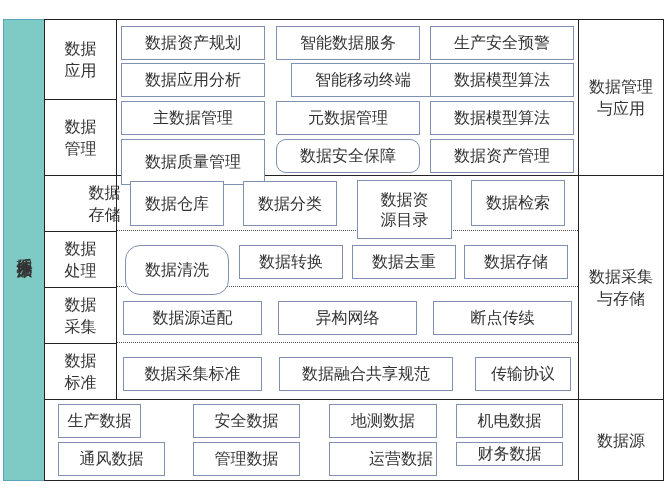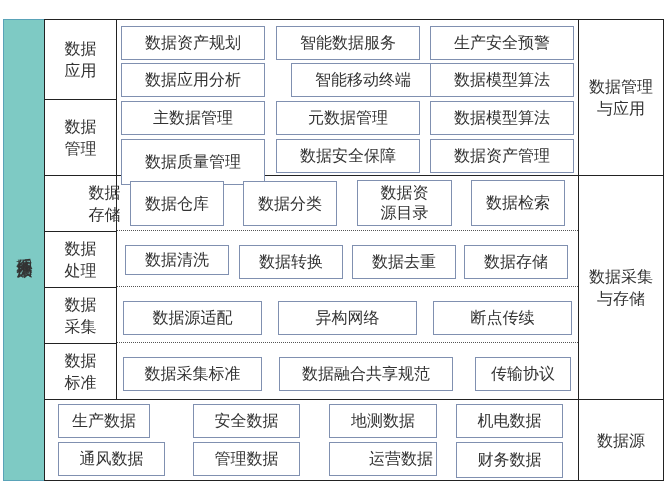--- a/index.html
+++ b/index.html
@@ -70,41 +70,41 @@
 <div class="abs box" style="left:276px;top:26px;width:144px;height:34px;">智能数据服务</div>
 <div class="abs box" style="left:430px;top:26px;width:144px;height:34px;">生产安全预警</div>
 <div class="abs box" style="left:121px;top:63px;width:144px;height:34px;">数据应用分析</div>
 <div class="abs box" style="left:276px;top:63px;width:144px;height:34px;margin-left:15px;">智能移动终端</div>
 <div class="abs box" style="left:430px;top:63px;width:144px;height:34px;">数据模型算法</div>
 
 <div class="abs box" style="left:121px;top:101px;width:144px;height:34px;">主数据管理</div>
 <div class="abs box" style="left:276px;top:101px;width:144px;height:34px;">元数据管理</div>
 <div class="abs box" style="left:430px;top:101px;width:144px;height:34px;">数据模型算法</div>
 <div class="abs box" style="left:121px;top:139px;width:144px;height:46px;">数据质量管理</div>
-<div class="abs box" style="left:276px;top:139px;width:144px;height:34px;">数据安全保障</div>
+<div class="abs box" style="left:276px;top:139px;width:144px;height:34px;border-radius:10px;">数据安全保障</div>
 <div class="abs box" style="left:430px;top:139px;width:144px;height:34px;">数据资产管理</div>
 
 <div class="abs box" style="left:130px;top:181px;width:94px;height:45px;">数据仓库</div>
 <div class="abs box" style="left:243px;top:181px;width:94px;height:45px;">数据分类</div>
-<div class="abs box" style="left:357px;top:180px;width:95px;height:46px;padding:0 20px;">数据资源目录</div>
+<div class="abs box" style="left:357px;top:180px;width:95px;height:59px;padding:0 20px;">数据资源目录</div>
 <div class="abs box" style="left:471px;top:180px;width:94px;height:46px;">数据检索</div>
 
-<div class="abs box" style="left:125px;top:245px;width:104px;height:30px;">数据清洗</div>
+<div class="abs box" style="left:125px;top:245px;width:104px;height:50px;border-radius:15px;">数据清洗</div>
 <div class="abs box" style="left:239px;top:245px;width:104px;height:34px;">数据转换</div>
 <div class="abs box" style="left:352px;top:245px;width:104px;height:34px;">数据去重</div>
 <div class="abs box" style="left:464px;top:245px;width:104px;height:34px;">数据存储</div>
 
 <div class="abs box" style="left:123px;top:301px;width:139px;height:34px;">数据源适配</div>
 <div class="abs box" style="left:278px;top:301px;width:139px;height:34px;">异构网络</div>
 <div class="abs box" style="left:433px;top:301px;width:139px;height:34px;">断点传续</div>
 
 <div class="abs box" style="left:123px;top:357px;width:139px;height:34px;">数据采集标准</div>
 <div class="abs box" style="left:279px;top:357px;width:174px;height:34px;">数据融合共享规范</div>
 <div class="abs box" style="left:475px;top:357px;width:96px;height:34px;">传输协议</div>
 
-<div class="abs box" style="left:58px;top:404px;width:92px;height:34px;">生产数据</div>
+<div class="abs box" style="left:58px;top:404px;width:83px;height:34px;">生产数据</div>
 <div class="abs box" style="left:193px;top:404px;width:107px;height:34px;">安全数据</div>
 <div class="abs box" style="left:329px;top:404px;width:108px;height:34px;">地测数据</div>
 <div class="abs box" style="left:456px;top:404px;width:107px;height:34px;">机电数据</div>
 <div class="abs box" style="left:58px;top:442px;width:107px;height:34px;">通风数据</div>
 <div class="abs box" style="left:193px;top:442px;width:107px;height:34px;">管理数据</div>
 <div class="abs box" style="left:329px;top:442px;width:108px;height:34px;padding-left:36px;">运营数据</div>
-<div class="abs box" style="left:456px;top:442px;width:107px;height:36px;">财务数据</div>
+<div class="abs box" style="left:456px;top:442px;width:107px;height:24px;">财务数据</div>
 
 </body></html>

